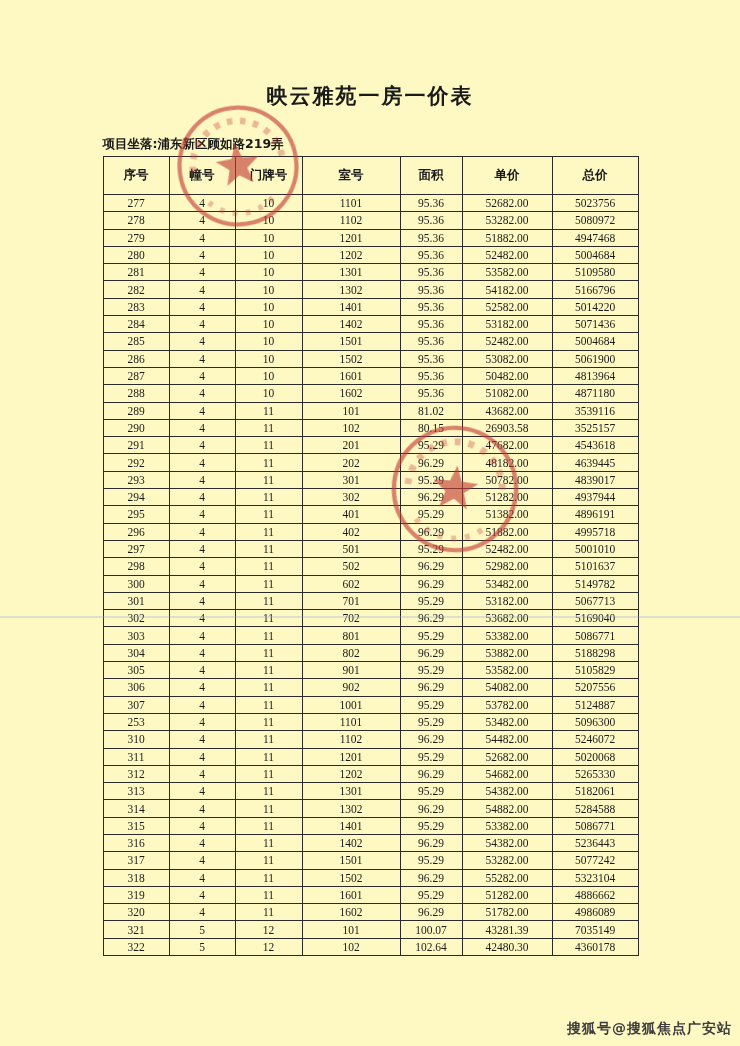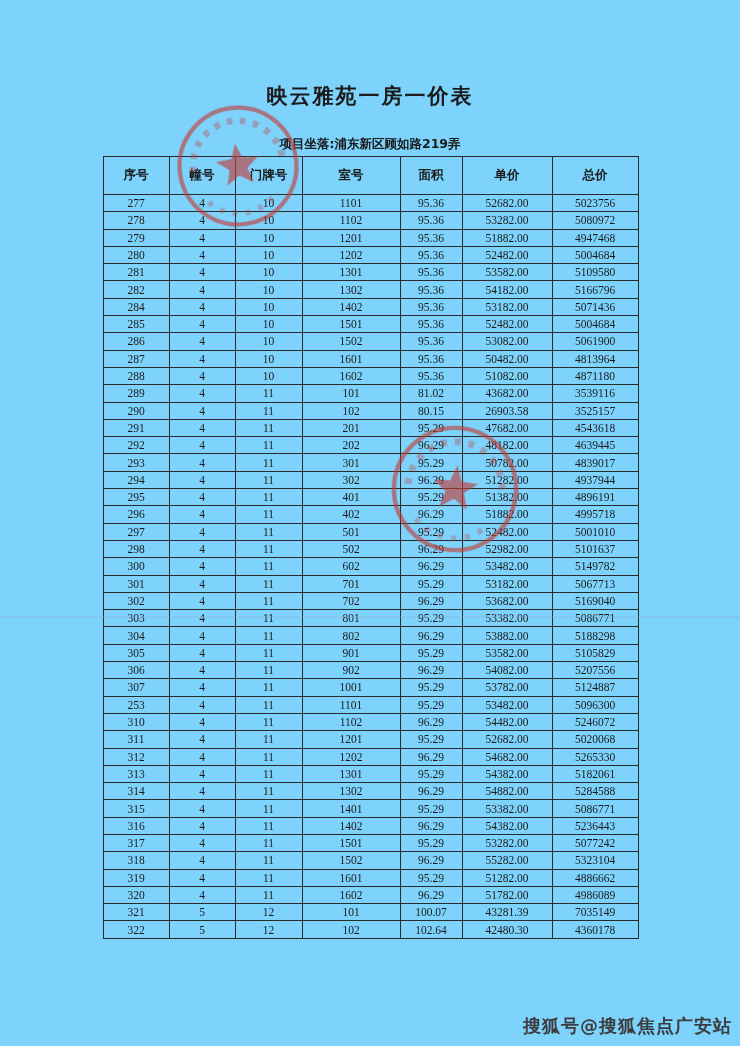--- a/index.html
+++ b/index.html
@@ -1,39 +1,38 @@
 <!DOCTYPE html>
 <html><head>
 <meta charset="utf-8">
 <style>
   html,body { margin:0; padding:0; background:#ffffff; }
   .page {
     position: relative;
     width: 740px;
     height: 1046px;
-    background: #7dd3fc;
+    background: #fef9c3;
     overflow: hidden;
     font-family: "Liberation Serif", "DejaVu Serif", serif;
     color: #1a1a1a;
   }
   .title {
     text-align: center;
     padding-top: 82px;
     font-size: 21px;
     font-weight: bold;
     letter-spacing: 2px;
     font-family: "DejaVu Sans", "Liberation Sans", sans-serif;
   }
   .content { width: 535px; margin: 0 auto; }
   .location {
     font-size: 12.5px;
     font-weight: bold;
     margin: 26px 0 3px 0;
     font-family: "DejaVu Sans", "Liberation Sans", sans-serif;
-    text-align: center;
   }
   table.price {
     border-collapse: collapse;
     width: 535px;
     table-layout: fixed;
   }
   table.price th, table.price td {
     border: 1px solid #2a2a2a;
     text-align: center;
     padding: 0;
@@ -62,21 +61,21 @@
   .seal-mid { left: 386px; top: 420px; width: 138px; height: 138px; transform: rotate(6deg); }
   .scan-line {
     position: absolute;
     left: 0; top: 616px;
     width: 100%; height: 2px;
     background: rgba(140,172,210,0.30);
   }
   .watermark {
     position: absolute;
     right: 8px; bottom: 8px;
-    font-size: 18px;
+    font-size: 14px;
     font-weight: bold;
     color: #3c3c3c;
     font-family: "DejaVu Sans", "Liberation Sans", sans-serif;
     letter-spacing: 1px;
   }
 </style>
 </head>
 <body>
 
 <div class="page">
@@ -156,20 +155,29 @@
           <tr>
             <td>282</td>
             <td>4</td>
             <td>10</td>
             <td>1302</td>
             <td>95.36</td>
             <td>54182.00</td>
             <td>5166796</td>
           </tr>
           <tr>
+            <td>283</td>
+            <td>4</td>
+            <td>10</td>
+            <td>1401</td>
+            <td>95.36</td>
+            <td>52582.00</td>
+            <td>5014220</td>
+          </tr>
+          <tr>
             <td>284</td>
             <td>4</td>
             <td>10</td>
             <td>1402</td>
             <td>95.36</td>
             <td>53182.00</td>
             <td>5071436</td>
           </tr>
           <tr>
             <td>285</td>

